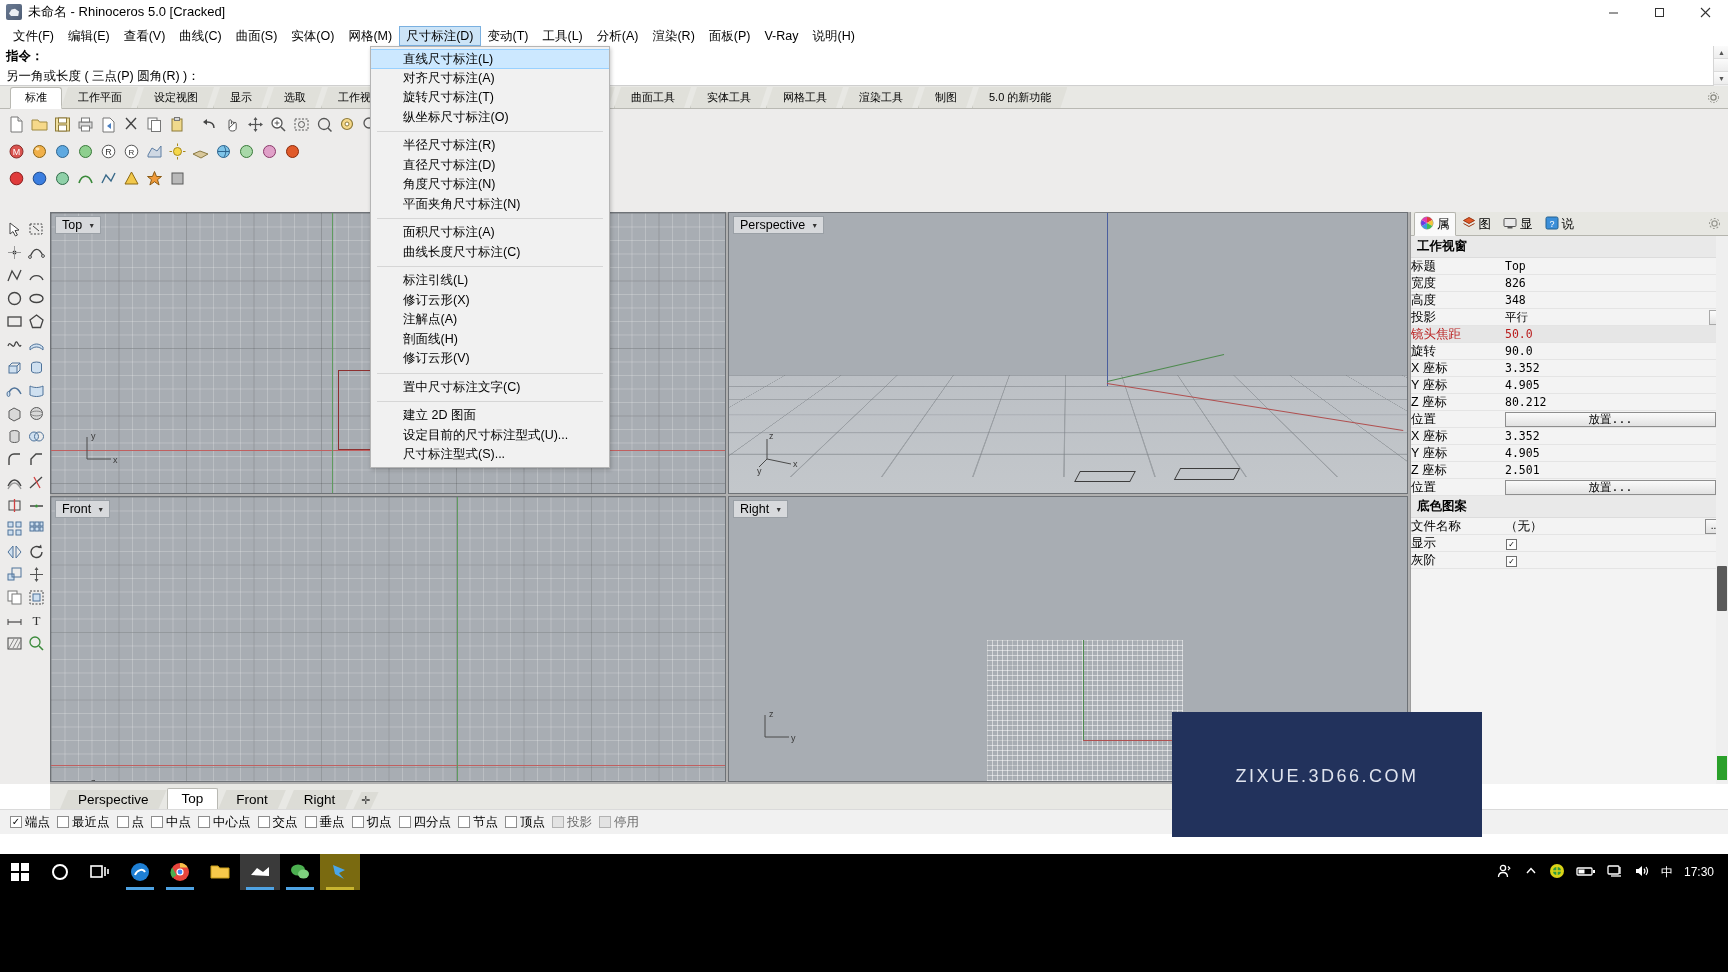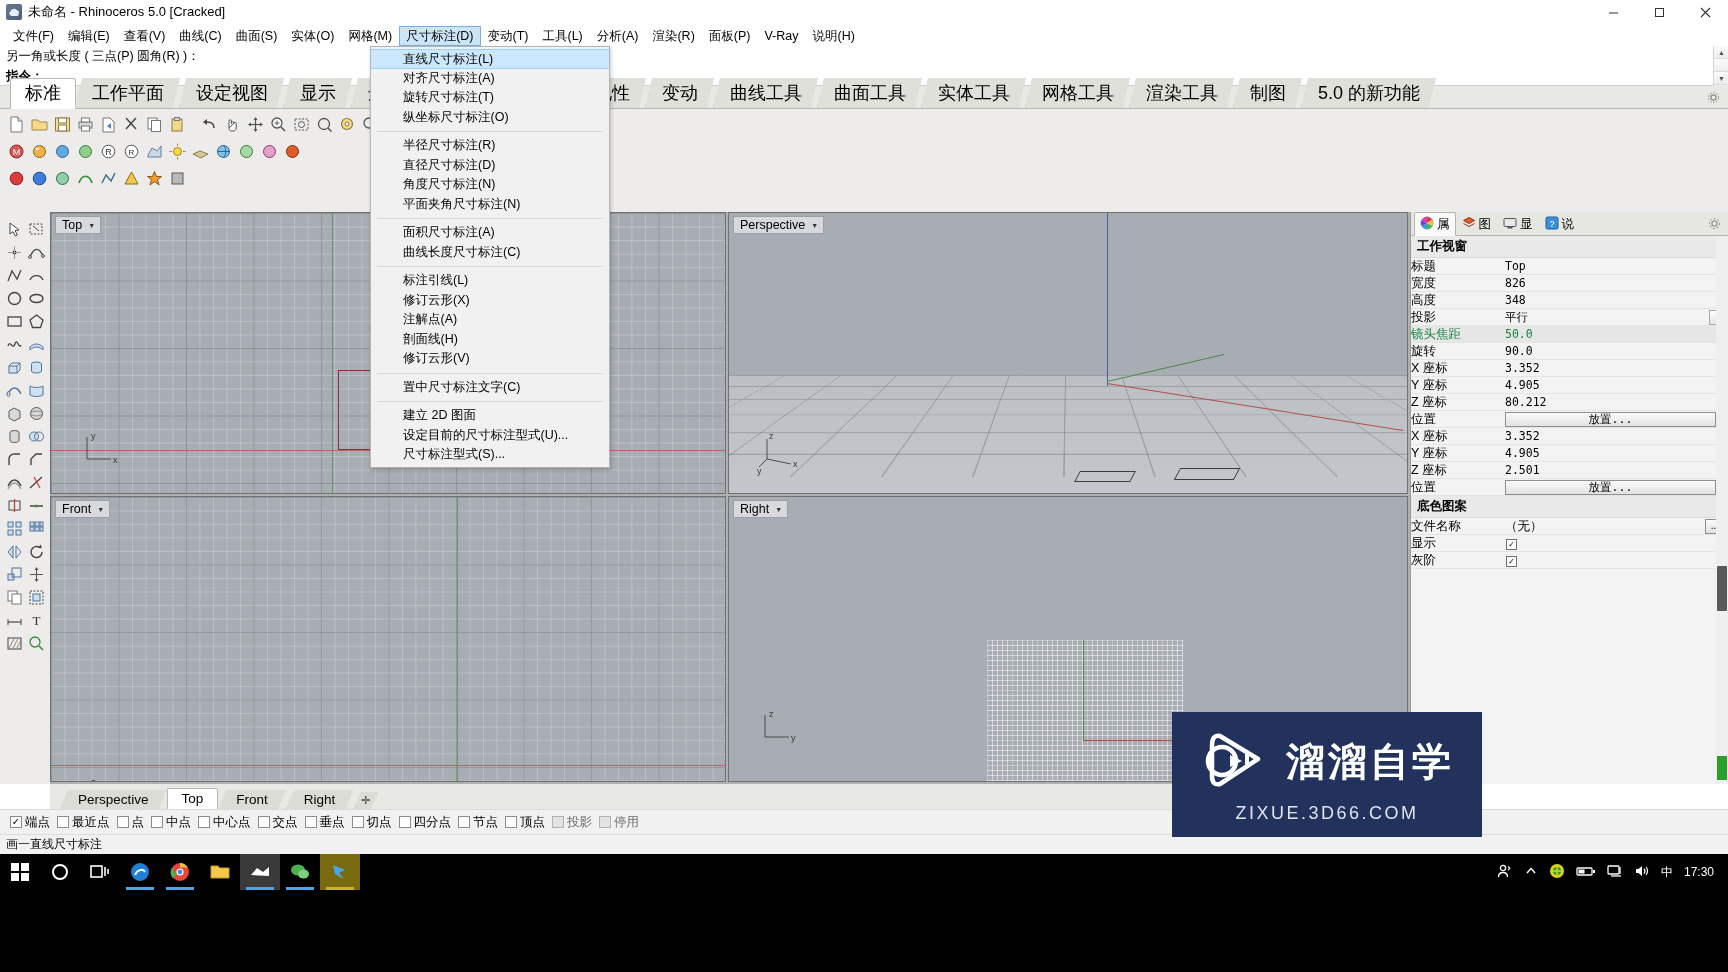--- a/index.html
+++ b/index.html
@@ -53,21 +53,21 @@
   .cmd-scroll .arw { width:15px; height:13px; display:flex; align-items:center; justify-content:center;
     font-size:7px; color:#555; border-bottom:1px solid #dcdcdc; background:linear-gradient(#fbfbfb,#ededed);}
 
   
   .tbtabs {
     position:absolute; left:0; top:86px; width:1728px; height:23px;
     background:#e8e8e4; border-bottom:1px solid #b9b9b3;
     display:flex; align-items:flex-end; padding-left:10px;
   }
   .tbtab {
-    font-size:18px; padding:3px 11px 3px 11px; color:#000; position:relative;
+    font-size:11px; padding:3px 11px 3px 11px; color:#000; position:relative;
     background:#e0e0da; border-left:1px solid #c7c7c0; margin-right:-1px;
     clip-path: polygon(7px 0, 100% 0, calc(100% - 7px) 100%, 0 100%);
     padding-left:16px; padding-right:16px;
   }
   .tbtab.sel { background:#ffffff; color:#000; clip-path:none; border:1px solid #b9b9b3;
     border-bottom:1px solid #ffffff; border-radius:3px 3px 0 0; padding:2px 14px 3px; margin-bottom:-1px;}
   .tbtabs .gear { position:absolute; right:8px; bottom:4px; width:13px; height:13px; }
 
   
   .icon-rows {
@@ -126,21 +126,21 @@
      border:1px solid transparent; }
   .rp-tab.sel { background:#fafafa; border:1px solid #b5b5ae; border-bottom-color:#fafafa; border-radius:2px 2px 0 0;}
   .rp-gear { margin-left:auto; margin-right:7px; width:13px; height:13px; }
   .rp-section { background:#e9e9e9; font-size:12.5px; padding:2px 0 2px 6px; font-weight:bold;
      border-bottom:1px solid #dcdcdc; }
   .rp-row { display:flex; height:17px; align-items:center; font-size:12.5px;
      border-bottom:1px solid #e4e4e4; }
   .rp-row .k { width:90px; text-align:left; padding-right:8px; color:#000; }
   .rp-row .v { flex:1; font-family:"DejaVu Sans Mono","Liberation Mono",monospace; font-size:11.5px;
      padding-left:4px; }
-  .rp-row.dim .k, .rp-row.dim .v { color:#15803d; }
+  .rp-row.dim .k, .rp-row.dim .v { color:#b91c1c; }
   .rp-row.dim { background:#e6e6e6; }
   .rp-combo { flex:1; display:flex; align-items:center; height:15px; }
   .rp-combo .txt { flex:1; padding-left:4px; }
   .rp-combo .drop { width:19px; height:15px; background:linear-gradient(#fdfdfd,#e4e4e4);
      border:1px solid #a9a9a9; display:flex; align-items:center; justify-content:center; font-size:7px; color:#333;}
   .rp-btn { margin-left:4px; margin-right:12px; flex:1; height:15px; text-align:center;
      background:linear-gradient(#fafafa,#e2e2e2); border:1px solid #8e8e8e; font-size:11.5px;
      font-family:"DejaVu Sans Mono",monospace; line-height:13px; }
   .rp-chk { width:11px; height:11px; border:1px solid #707070; background:#fff; margin-left:5px;
      display:inline-flex; align-items:center; justify-content:center; font-size:9px; line-height:1; }
@@ -235,22 +235,22 @@
     <div class="menu-item">变动(T)</div>
     <div class="menu-item">工具(L)</div>
     <div class="menu-item">分析(A)</div>
     <div class="menu-item">渲染(R)</div>
     <div class="menu-item">面板(P)</div>
     <div class="menu-item">V-Ray</div>
     <div class="menu-item">说明(H)</div>
   </div>
 
   <div class="cmd-area">
+    <div class="cmd-line b">指令：</div>
     <div class="cmd-line">另一角或长度 ( 三点(P)    圆角(R) )：</div>
-    <div class="cmd-line b">指令：</div>
     <div class="cmd-scroll">
       <div class="arw">▲</div>
       <div class="arw"></div>
       <div class="arw">▼</div>
     </div>
   </div>
 
   <div class="tbtabs">
     <div class="tbtab sel">标准</div>
     <div class="tbtab">工作平面</div>
@@ -1096,21 +1096,20 @@
     <div class="osnap-item dis">
       <span class="osnap-box"></span>
       <span>投影</span>
     </div>
     <div class="osnap-item dis">
       <span class="osnap-box"></span>
       <span>停用</span>
     </div>
   </div>
 
-  <div class="statusbar">画一直线尺寸标注</div>
 
   <div class="taskbar">
     <div class="tb-inner">
       <div class="tb-ico">
         <svg width="18" height="18" viewBox="0 0 18 18">
             <rect x="0" y="0" width="8" height="8" fill="#fff"></rect>
             <rect x="10" y="0" width="8" height="8" fill="#fff"></rect>
             <rect x="0" y="10" width="8" height="8" fill="#fff"></rect>
             <rect x="10" y="10" width="8" height="8" fill="#fff"></rect>
           </svg>
@@ -1209,31 +1208,20 @@
               <path d="M10 4.5a4 4 0 010 5M12 3a6.5 6.5 0 010 8" fill="none" stroke="#fff" stroke-width="1.2"></path>
             </svg>
         </span>
         <span>中</span>
         <span>17:30</span>
       </div>
     </div>
   </div>
 
   <div class="watermark">
-    <div class="wm-row">
-      <span>
-        <svg width="70" height="70" viewBox="0 0 70 70">
-          <path d="M20 10 L58 33 L20 58 Q12 60 12 50 L12 20 Q12 8 20 10 Z" fill="none" stroke="#fff" stroke-width="4.5" stroke-linejoin="round"></path>
-          <circle cx="22" cy="35" r="14" fill="none" stroke="#fff" stroke-width="4.5"></circle>
-          <path d="M30 29 L42 35 L30 41 Z" fill="#fff"></path>
-          <rect x="45" y="28" width="4" height="14" fill="#fff"></rect>
-        </svg>
-      </span>
-      <span class="wm-text">溜溜自学</span>
-    </div>
     <div class="wm-sub">ZIXUE.3D66.COM</div>
   </div>
 
   <div class="dropdown">
     <div class="dd-item hl">直线尺寸标注(L)</div>
     <div class="dd-item">对齐尺寸标注(A)</div>
     <div class="dd-item">旋转尺寸标注(T)</div>
     <div class="dd-item">纵坐标尺寸标注(O)</div>
     <div class="dd-sep"></div>
     <div class="dd-item">半径尺寸标注(R)</div>

